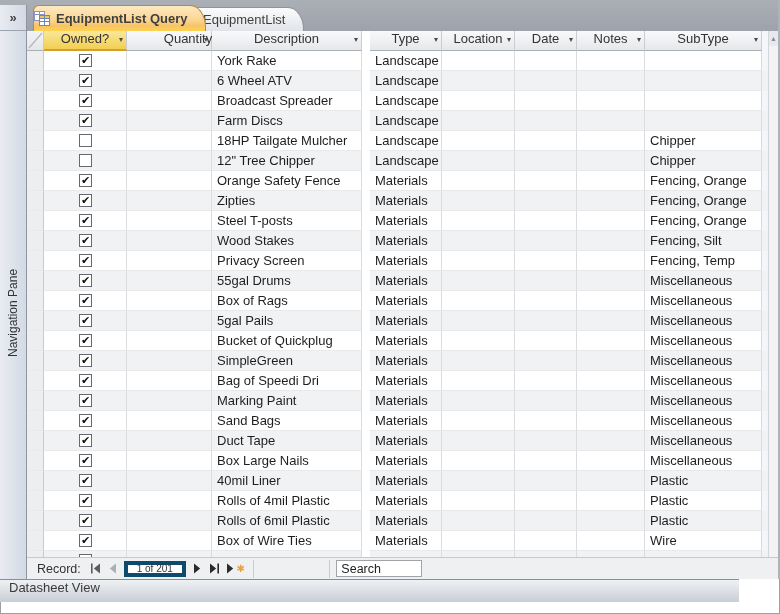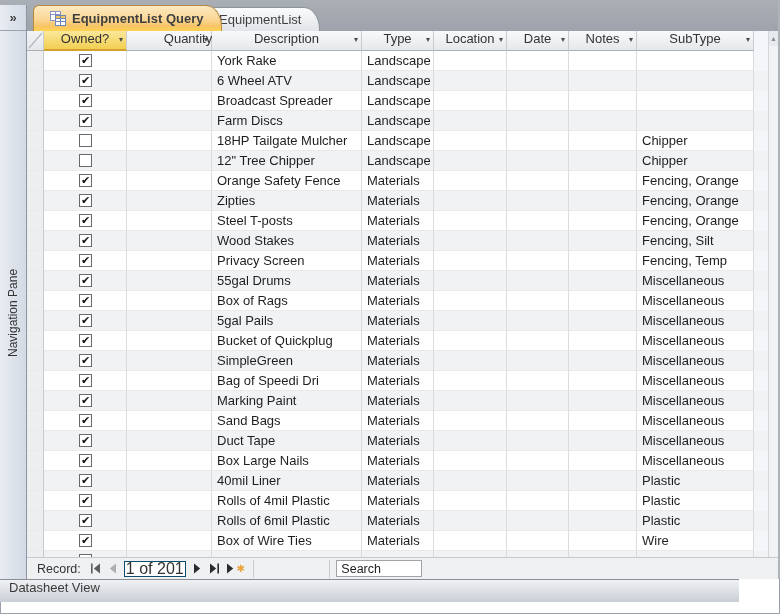--- a/index.html
+++ b/index.html
@@ -6,21 +6,21 @@
   .window{
     position:relative;width:780px;height:614px;overflow:hidden;
     font-family:"Liberation Sans",sans-serif;background:#fff;
     outline:1px solid #98A0AB;outline-offset:-1px;
   }
   
   .topband{position:absolute;left:0;top:0;width:780px;height:31px;
     background:linear-gradient(#AAAFB6,#9EA3AB);}
   .tabbar{position:absolute;left:27px;top:5px;width:751px;height:26px;}
   .tab{position:absolute;bottom:0;height:24px;display:flex;align-items:center;
-    padding:0 18px 0 16px;font-size:13px;color:#3F3F3F;
+    padding:0 18px 0 0;font-size:13px;color:#3F3F3F;
     border:1px solid #8E959E;border-bottom:none;
     border-radius:6px 16px 0 0 / 6px 22px 0 0;box-sizing:border-box;text-align:center;}
   .tab .ticon{margin-right:6px;display:inline-flex;}
   .tab.active{left:6px;height:26px;font-weight:bold;
     background:linear-gradient(#FDE9C0 0%,#FAD694 55%,#F7C367 80%,#FFD34F 100%);
     border-color:#B98A40;z-index:2;}
   .tab.inactive{left:154px;background:linear-gradient(#FAFBFC,#E1E4E8);z-index:1;}
   
   .navpane{position:absolute;left:0;top:5px;width:27px;height:574px;
     background:linear-gradient(to right,#E8ECF2,#D3DAE4);
@@ -53,41 +53,41 @@
   .tcell.center{display:flex;align-items:flex-start;justify-content:center;padding-top:3px;}
   .checkbox{width:13px;height:13px;box-sizing:border-box;border:1px solid #66696D;
     background:#fff;font-size:11px;line-height:11px;text-align:center;color:#111;}
   .trow.partial{height:6px;overflow:hidden;}
   .trow.partial .tcell{border-bottom:none;}
   
   .cw0{width:17px;flex:none;}
   .cw1{width:83px;flex:none;}
   .cw2{width:85px;flex:none;padding-left:38px;}
   .cw3{width:150px;flex:none;}
-  .cw4{width:72px;flex:none;}
+  .cw4{width:72px;flex:none;margin-left:8px;}
   .cw5{width:73px;flex:none;}
   .cw6{width:62px;flex:none;}
   .cw7{width:68px;flex:none;}
   .cw8{width:117px;flex:none;}
   .cw9{flex:1;}
   
   .vscroll{position:absolute;left:768px;top:31px;width:10px;height:526px;
     background:#F2F3F5;border-left:1px solid #D4D7DA;box-sizing:border-box;}
   .vscroll .sb-up{height:15px;background:#E6E9ED;color:#8A8E94;font-size:7px;
     text-align:center;line-height:15px;}
   .rframe{position:absolute;left:778px;top:0;width:2px;height:579px;background:#AEB2B9;}
   
   .recbar{position:absolute;left:27px;top:557px;width:751px;height:22px;
     background:#EEF0F2;border-top:1px solid #C6CACF;box-sizing:border-box;
     display:flex;align-items:center;font-size:12.5px;color:#333;}
   .recbar .rlabel{margin:0 6px 0 10px;}
   .navbtn{width:17px;height:16px;display:flex;align-items:center;justify-content:center;
     background:transparent;border:none;padding:0;cursor:pointer;}
-  .recbox{width:62px;height:16px;background:#fff;border:1px solid #0c4a6e;
-    box-sizing:border-box;font-size:16px;display:flex;align-items:center;
+  .recbox{width:62px;height:16px;background:#fff;border:4px solid #0c4a6e;
+    box-sizing:border-box;font-size:10px;display:flex;align-items:center;
     justify-content:center;margin:0 3px;}
   .sep{width:1px;height:18px;background:#C8CCD0;margin:0 6px;}
   .filterbtn{display:flex;align-items:center;color:#9EA1A5;font-size:11px;gap:8px;margin-top:37px;}
   .searchbox{width:86px;height:17px;box-sizing:border-box;border:1px solid #A0A4A8;
     background:#fff;font-size:12.5px;font-family:"Liberation Sans",sans-serif;
     padding:0 4px 0 4px;color:#222;}
   .searchbox::placeholder{color:#222;opacity:1;}
   .star{color:#E8A33D;font-size:10px;margin-left:1px;line-height:10px;}
   
   .statusbar{position:absolute;left:0;top:579px;width:739px;height:23px;

